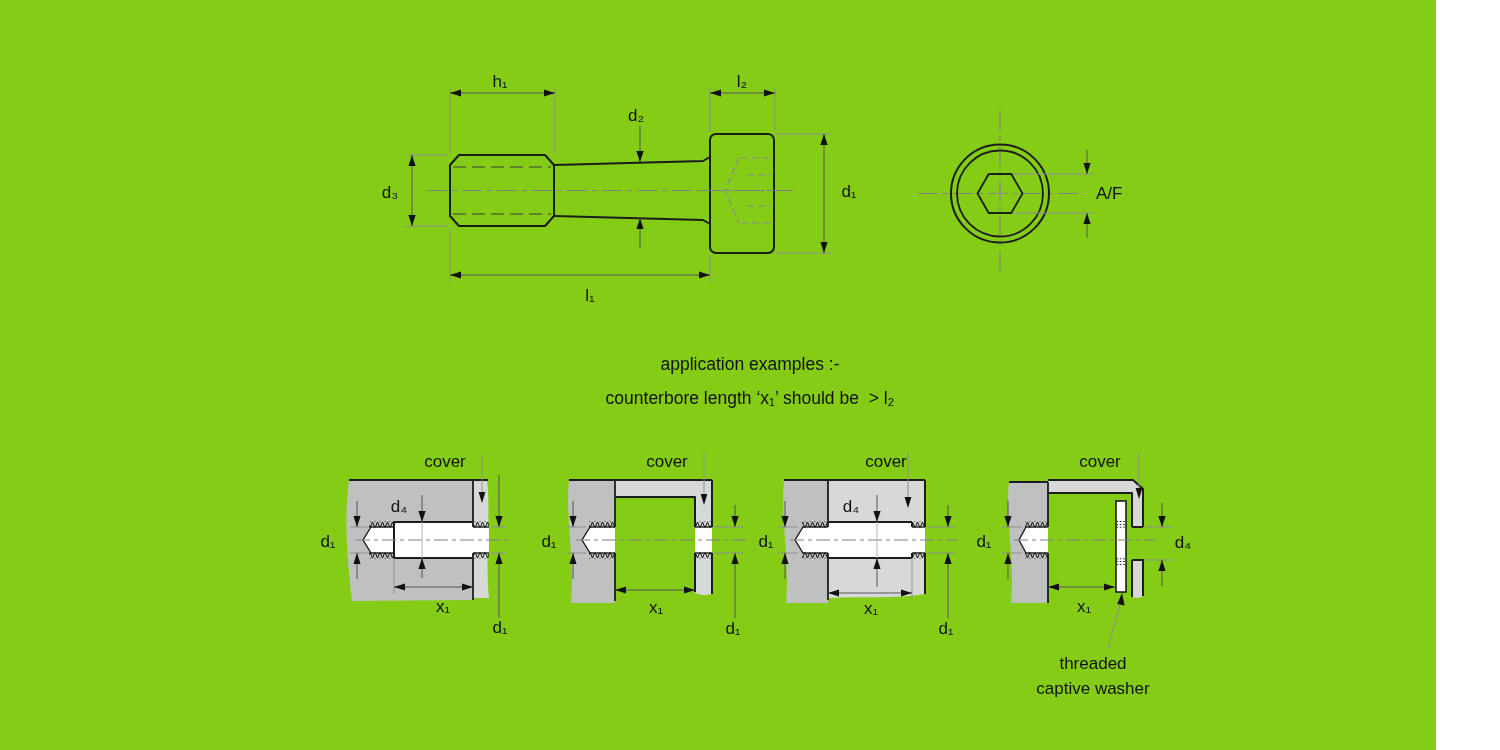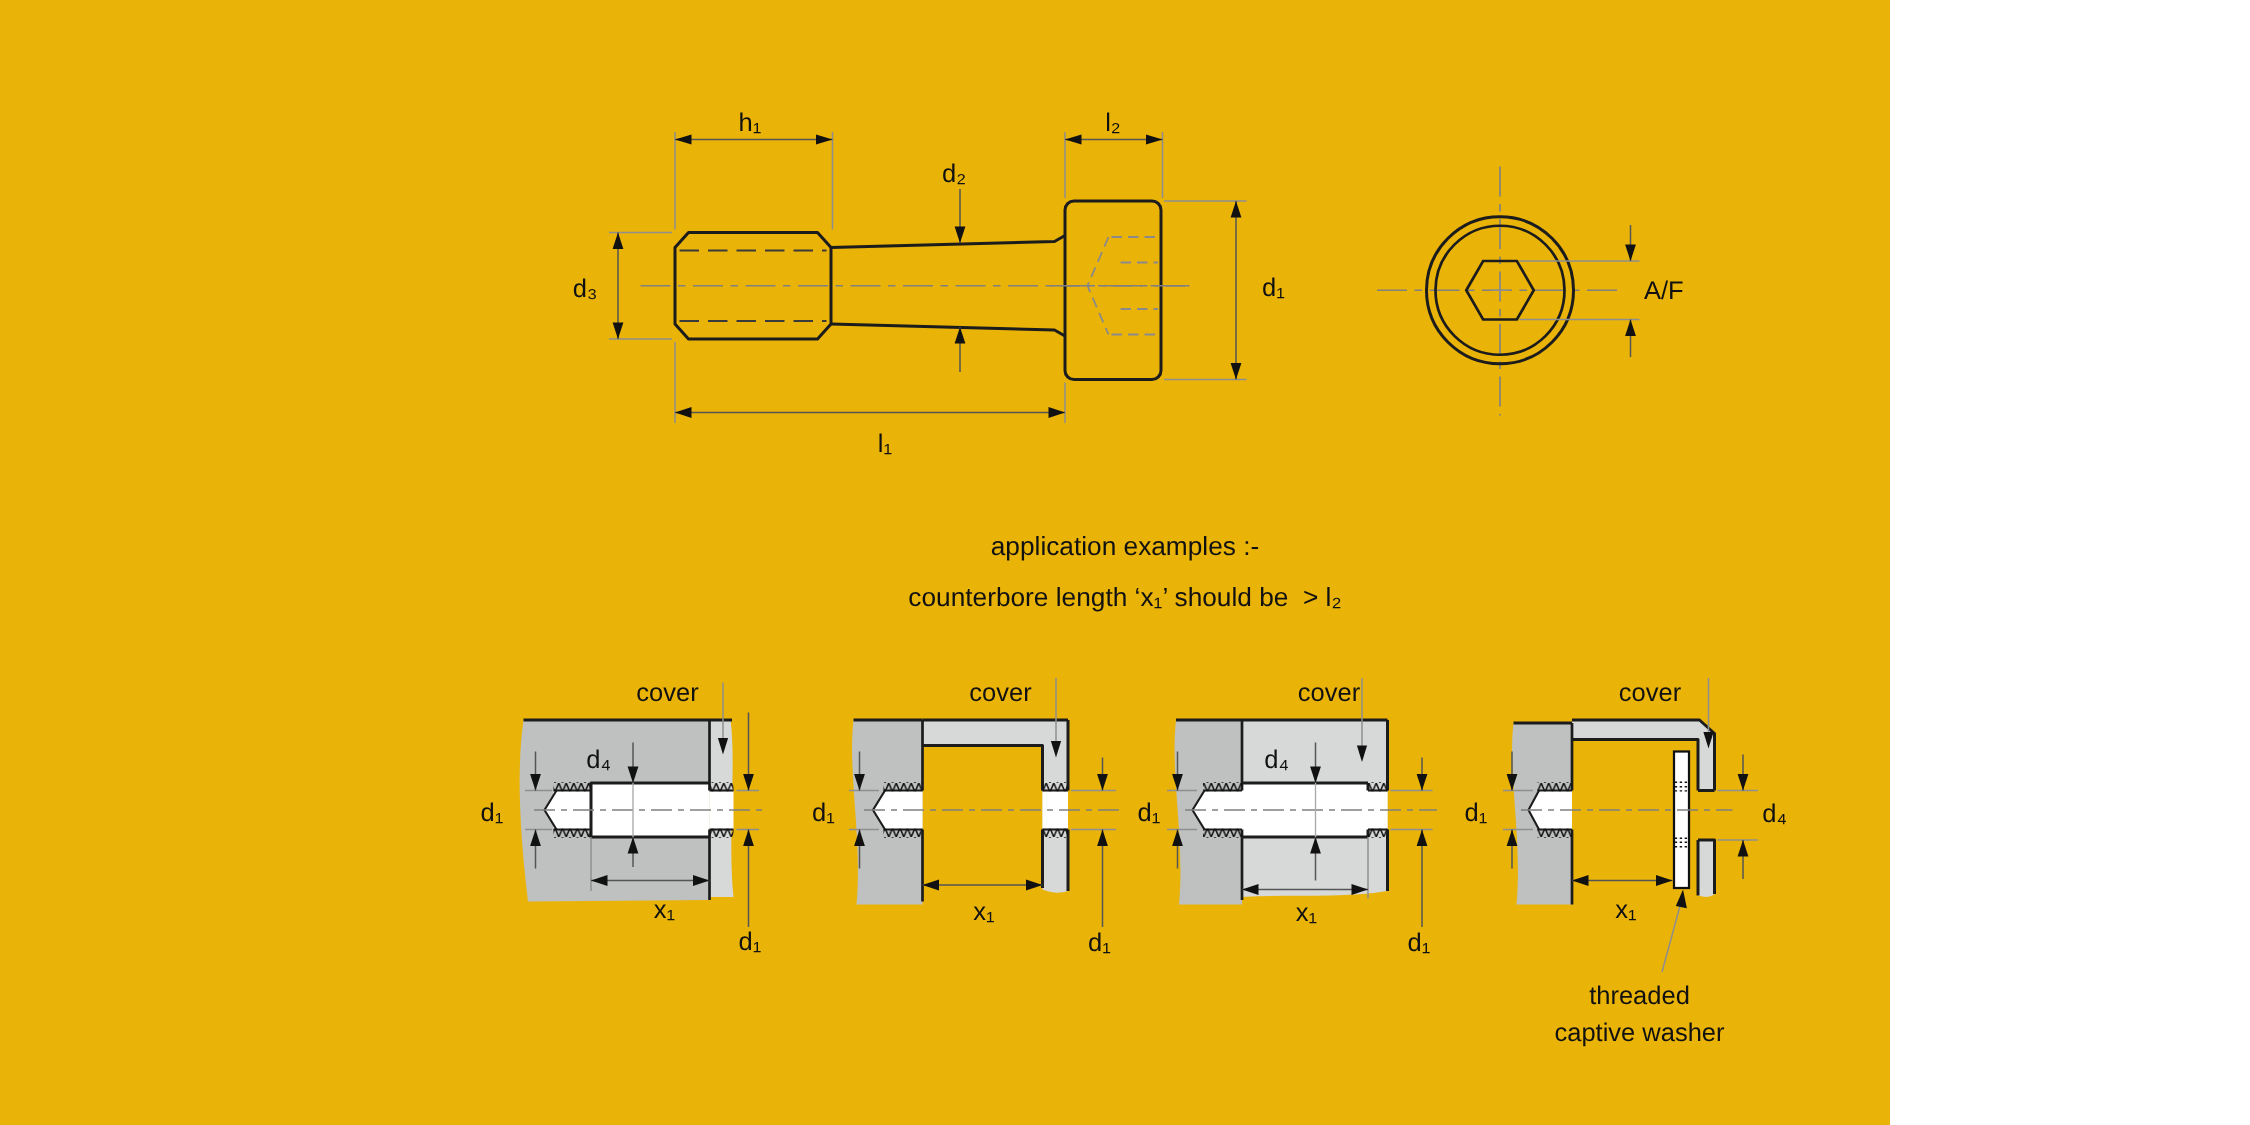--- a/index.html
+++ b/index.html
@@ -1,16 +1,16 @@
 <!DOCTYPE html>
 <html><head>
 <meta charset="utf-8">
 <style>
   html,body{margin:0;padding:0;background:#fff;}
-  .canvas{width:1260px;height:750px;background:#eab308;position:relative;overflow:hidden;
+  .canvas{width:1436px;height:750px;background:#84cc16;position:relative;overflow:hidden;
           font-family:"Liberation Sans","DejaVu Sans",sans-serif;}
   svg{display:block;}
   
   .o2{stroke:#1c1c1c;stroke-width:2;fill:none;stroke-linejoin:round;}
   .o18{stroke:#1c1c1c;stroke-width:1.8;fill:none;}
   .o14{stroke:#1c1c1c;stroke-width:1.4;fill:none;}
   
   .dim{stroke:#555555;stroke-width:1;fill:none;}
   .ext{stroke:#8f8f8f;stroke-width:1;fill:none;}
   .cl{stroke:#808080;stroke-width:1.1;fill:none;stroke-dasharray:20 5 5 5;}

